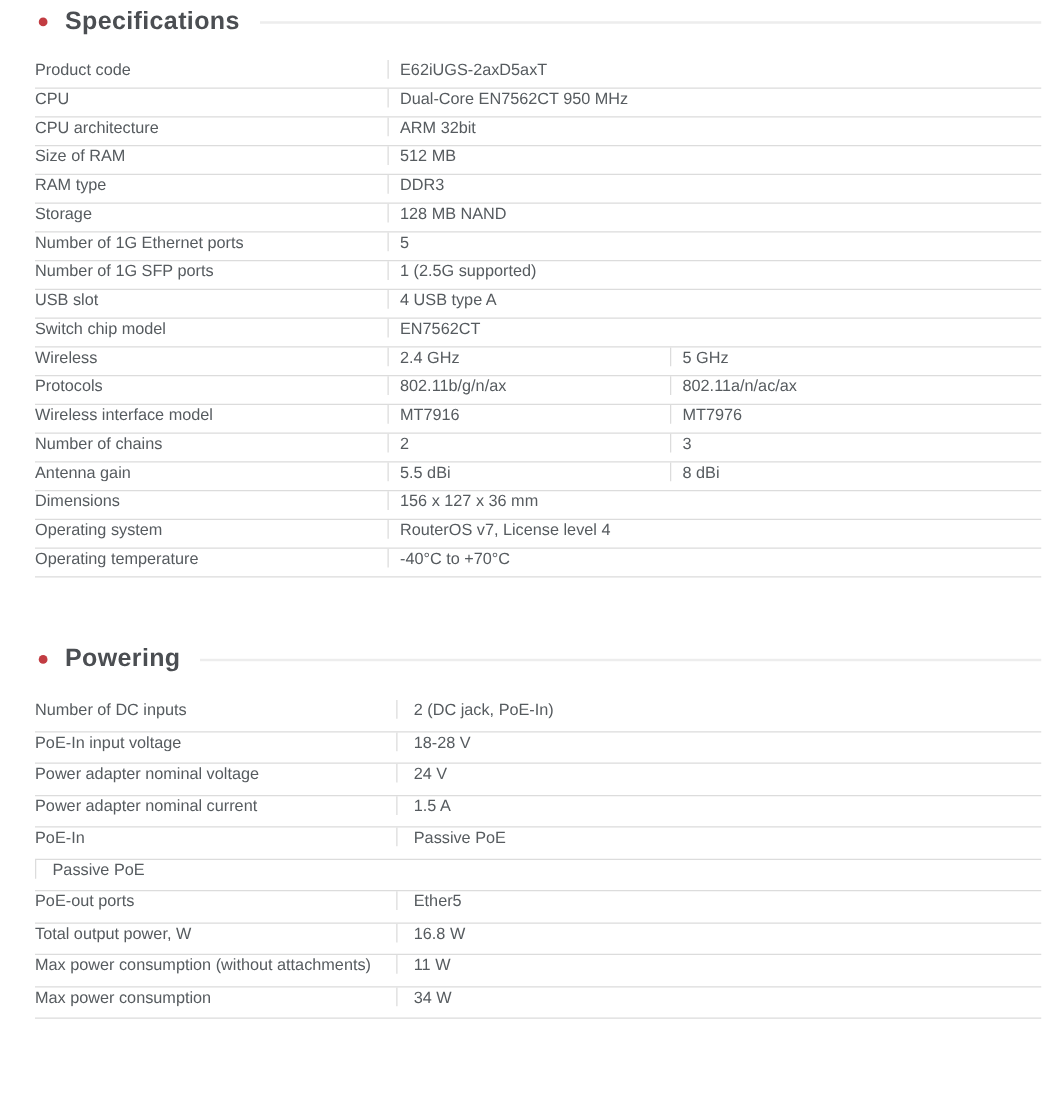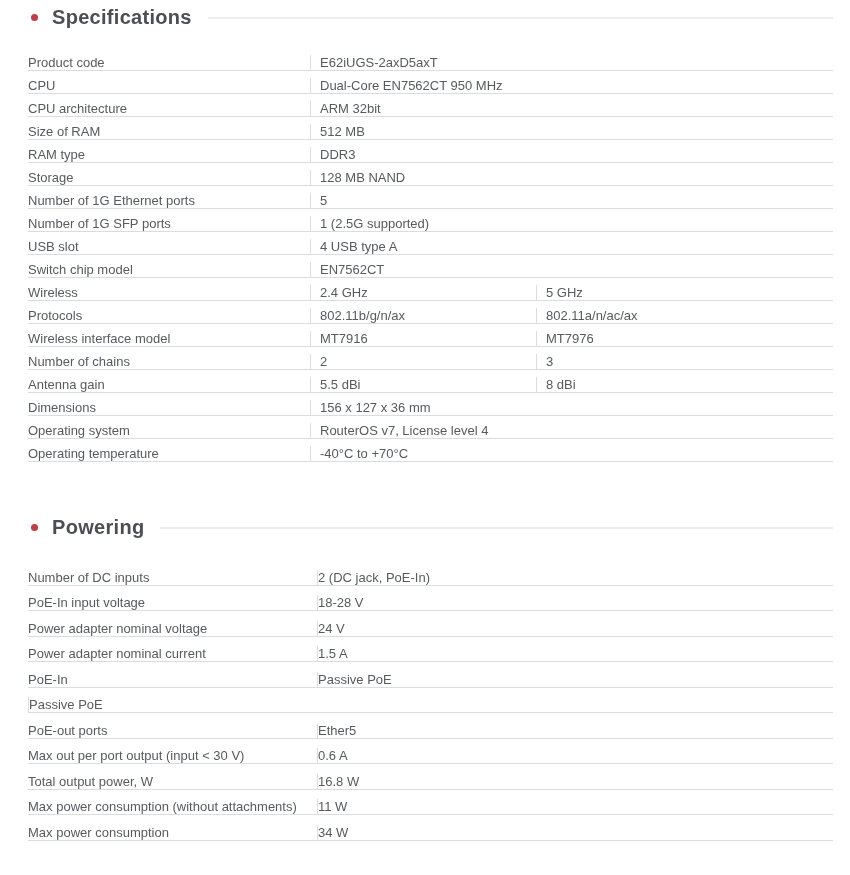--- a/index.html
+++ b/index.html
@@ -46,21 +46,21 @@
     height: 2px;
     background: #ededed;
     margin-left: 16px;
     margin-top: 2px;
   }
   .spec-table {
     width: 100%;
   }
   .trow {
     display: flex;
-    align-items: flex-end;
+    align-items: flex-start;
     box-sizing: border-box;
     border-bottom: 1px solid #dcdcdc;
   }
   .t-spec .trow { height: 23px; }
   .t-pow  .trow { height: 25.5px; }
   .tlabel {
     flex: 0 0 auto;
     display: flex;
     align-items: center;
     font-size: 13px;
@@ -74,21 +74,21 @@
     flex: 1 1 auto;
     display: flex;
     align-items: center;
     border-left: 1px solid #dcdcdc;
     font-size: 13px;
     color: #565b5f;
     white-space: nowrap;
     overflow: hidden;
   }
   .t-spec .tvalue { padding-left: 9px; }
-  .t-pow  .tvalue { padding-left: 0; }
+  .t-pow  .tvalue { padding-left: 13px; }
   .t-spec .tvalue.half { flex: 0 0 216px; }
 </style>
 </head>
 <body>
 
 <div class="page">
 
   <div class="section-heading">
     <span class="bullet"></span>
     <span class="section-title">Specifications</span>
@@ -203,24 +203,20 @@
         <div class="tvalue">Passive PoE</div>
       </div>
       <div class="trow">
         <div class="tvalue">Passive PoE</div>
       </div>
       <div class="trow">
         <div class="tlabel">PoE-out ports</div>
         <div class="tvalue">Ether5</div>
       </div>
       <div class="trow">
-        <div class="tlabel">Max out per port output (input &lt; 30 V)</div>
-        <div class="tvalue">0.6 A</div>
-      </div>
-      <div class="trow">
         <div class="tlabel">Total output power, W</div>
         <div class="tvalue">16.8 W</div>
       </div>
       <div class="trow">
         <div class="tlabel">Max power consumption (without attachments)</div>
         <div class="tvalue">11 W</div>
       </div>
       <div class="trow">
         <div class="tlabel">Max power consumption</div>
         <div class="tvalue">34 W</div>

